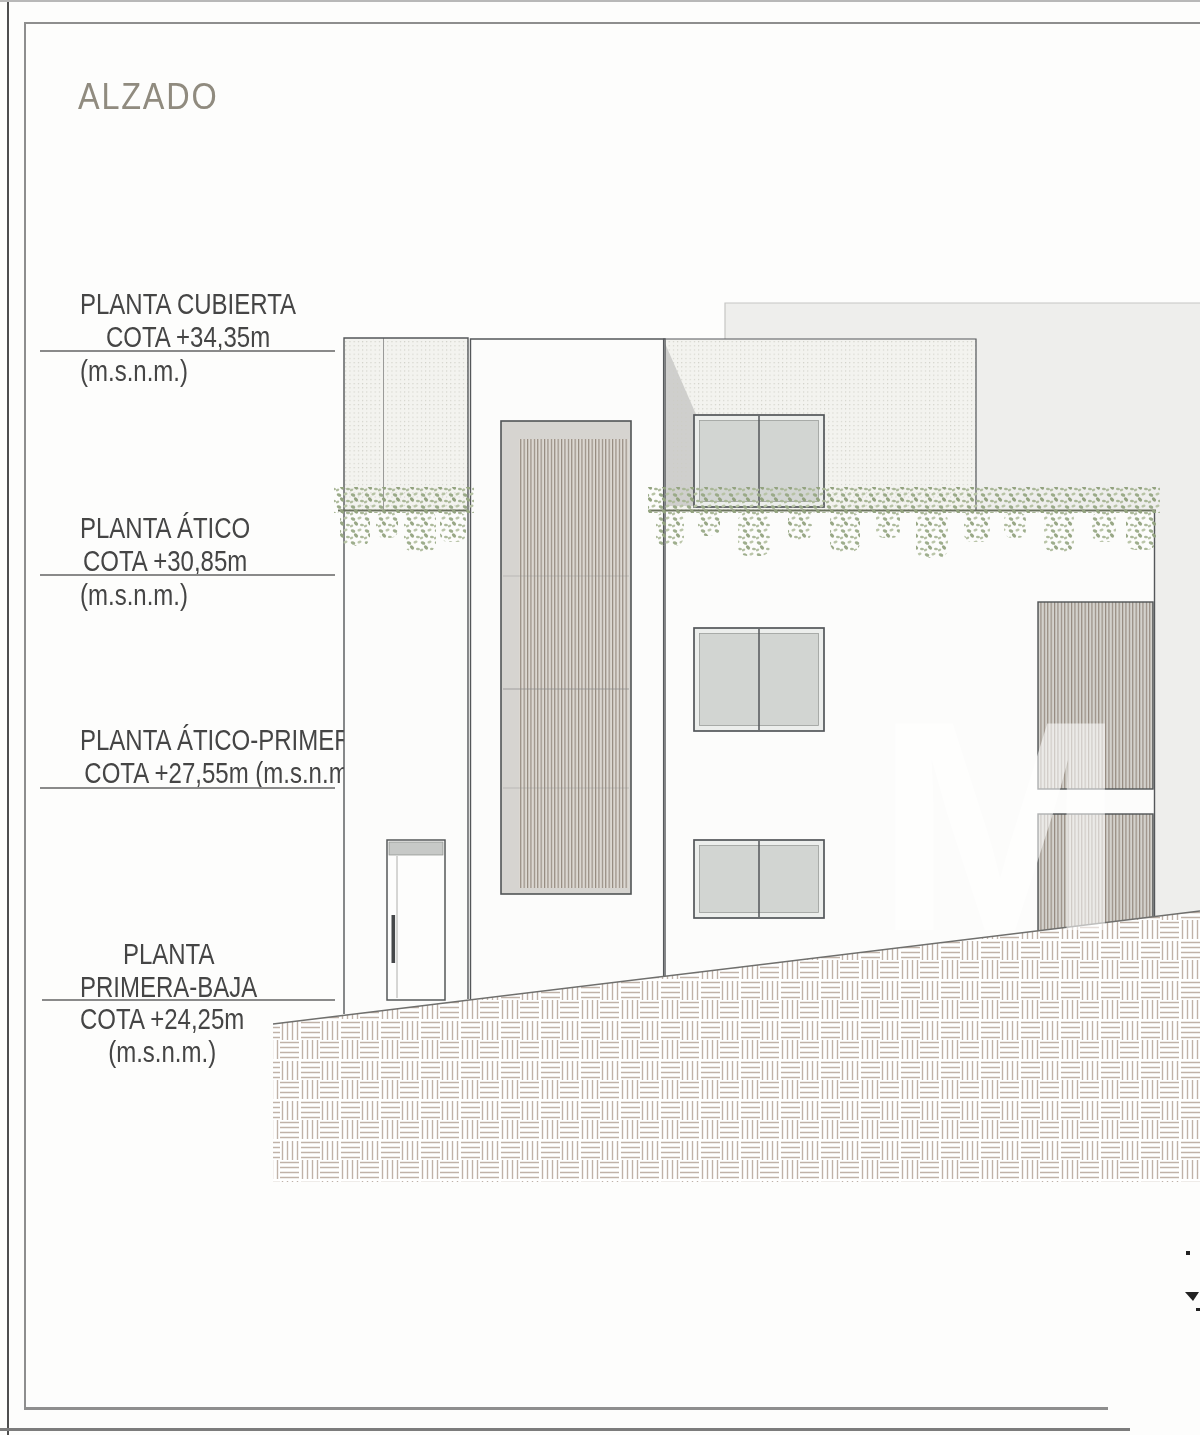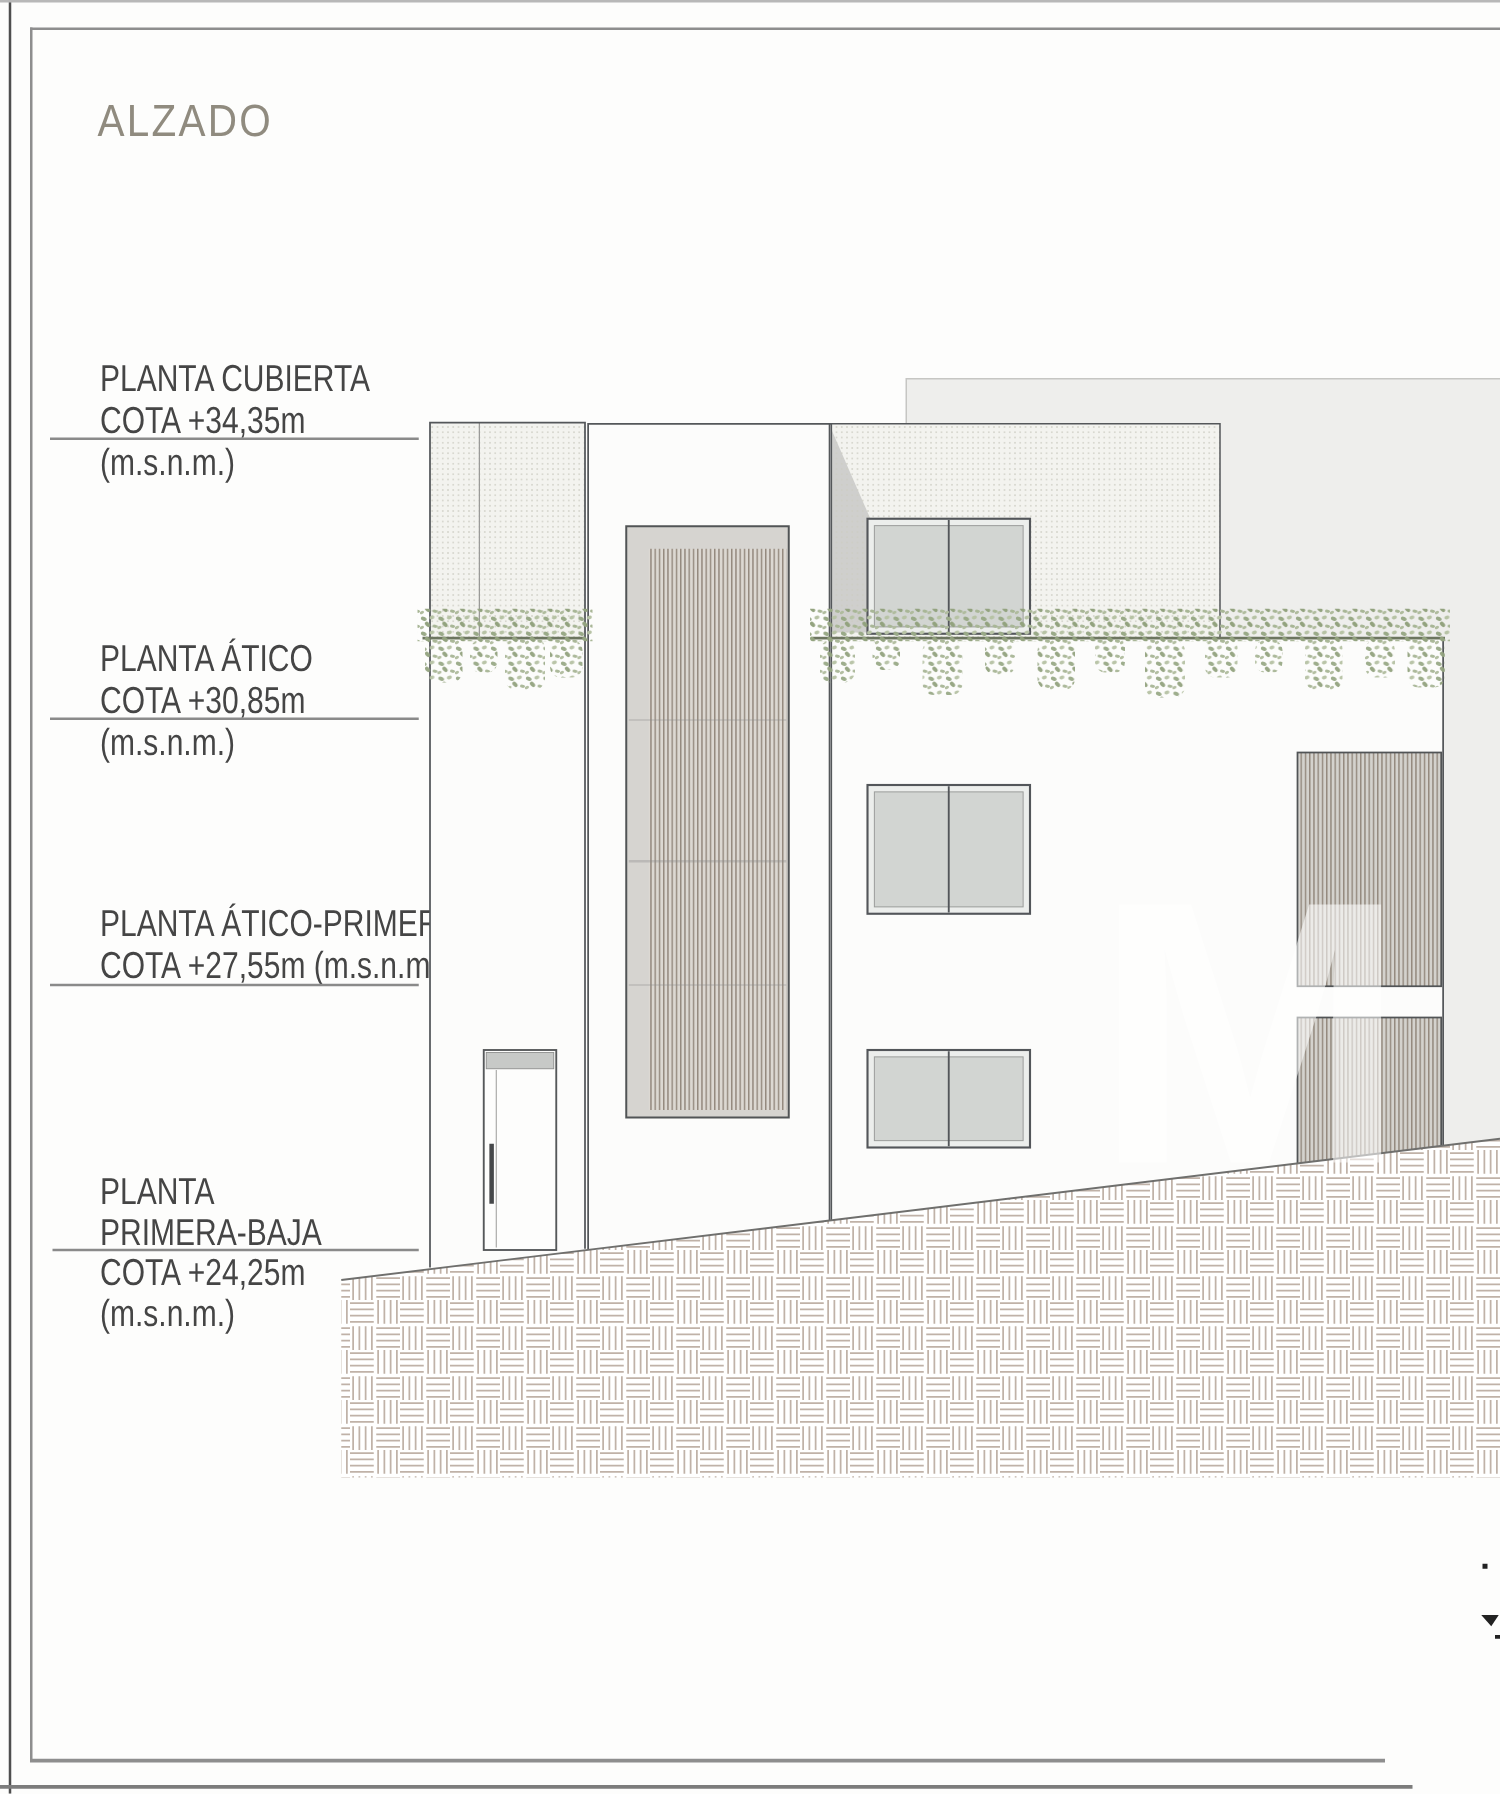--- a/index.html
+++ b/index.html
@@ -1,17 +1,17 @@
 <!DOCTYPE html>
 <html><head>
 <meta charset="utf-8">
 <style>
   html,body{margin:0;padding:0;}
   body{width:1200px;height:1435px;background:#fdfdfc;font-family:"Liberation Sans",sans-serif;overflow:hidden;}
-  .page{position:relative;width:1200px;height:1435px;background:#fdfdfc;}
+  .page{position:relative;width:1200px;height:1435px;background:#fdfdfc;text-align:center;}
   .frame{position:absolute;background:#8e8e8e;}
   .title{position:absolute;left:78px;top:76px;font-size:36px;letter-spacing:2px;color:#908b7f;
          transform:scaleX(.9);transform-origin:0 0;white-space:nowrap;}
   .lvl{position:absolute;left:80px;color:#454545;font-size:30px;line-height:33px;
        transform:scaleX(.8);transform-origin:0 0;white-space:nowrap;}
   .drawing{position:absolute;left:0;top:0;width:1200px;height:1435px;}
 </style>
 </head>
 <body>
 

